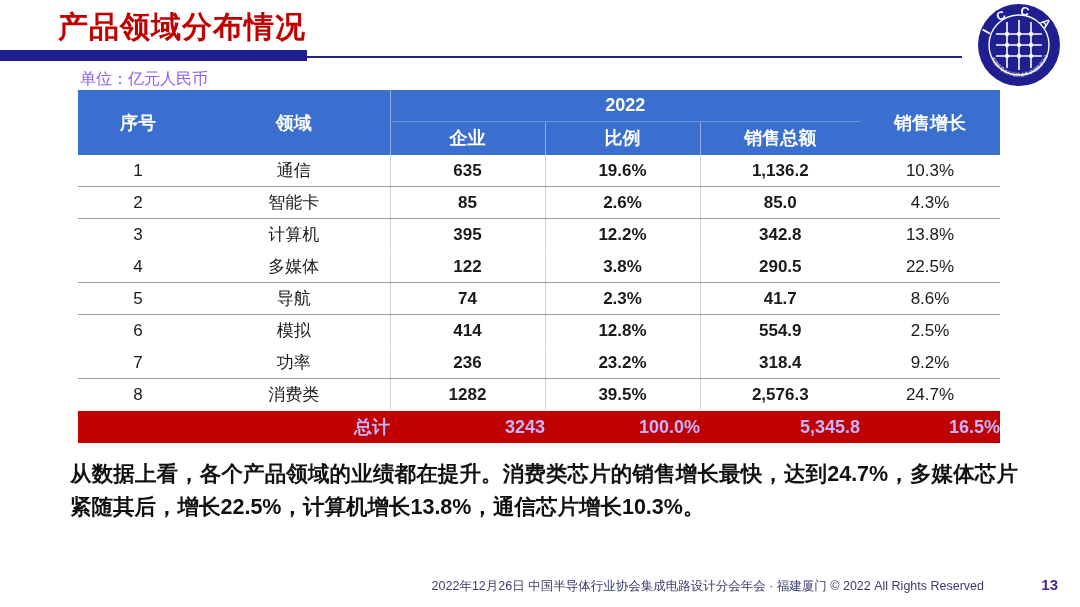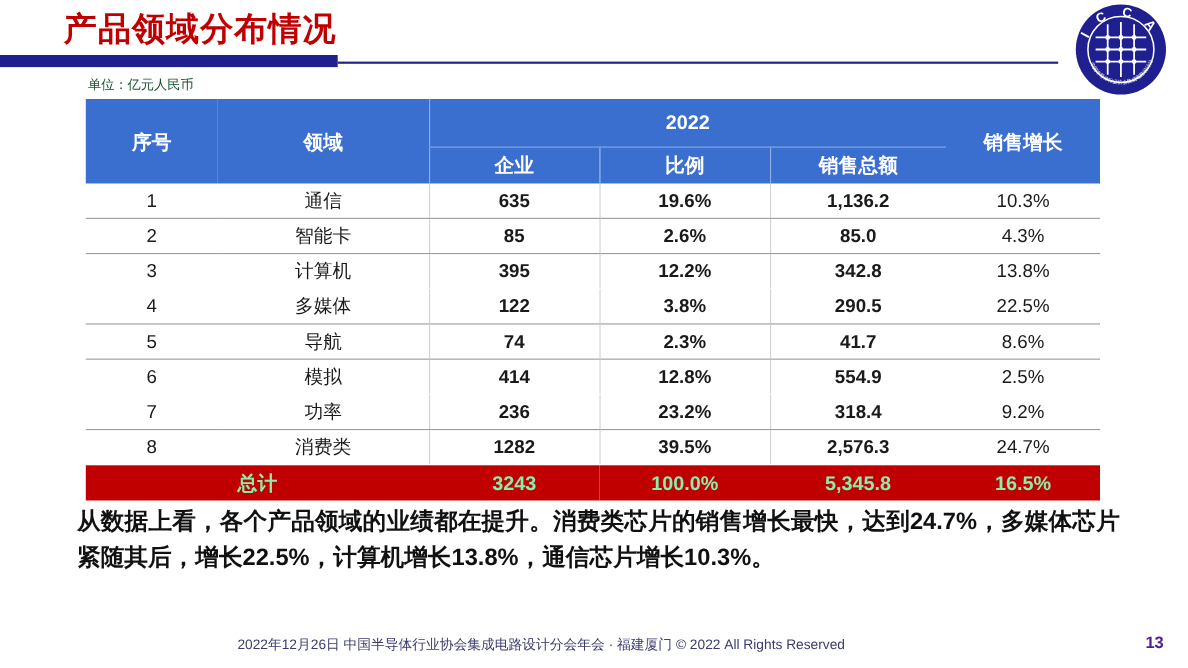--- a/index.html
+++ b/index.html
@@ -54,22 +54,22 @@
     width: 86px;
     height: 86px;
   }
   #logo svg { display: block; }
 
   
   #unit-label {
     position: absolute;
     left: 80px;
     top: 69px;
-    font-size: 12px;
-    color: #14532d;
+    font-size: 16px;
+    color: #8b5cf6;
     white-space: nowrap;
   }
 
   
   #data-table {
     position: absolute;
     left: 78px;
     top: 90px;
     width: 922px;
     border-collapse: collapse;
@@ -86,21 +86,21 @@
   #data-table thead th {
     background: #3A6FD0;
     color: #ffffff;
     font-weight: bold;
     padding: 0;
     text-align: center;
     vertical-align: middle;
     font-size: 18px;
   }
   th.hdr-span-year {
-    height: 43px;
+    height: 31px;
     line-height: 27px;
     border-bottom: 1px solid #6E97DD;
     font-size: 18px;
   }
   th.hdr-tall {
     height: 60px;
   }
   th.hdr-sub {
     height: 33px;
     line-height: 33px;
@@ -122,26 +122,27 @@
   }
   #data-table tbody tr.nosep td {
     border-bottom: 1px solid transparent;
   }
   #data-table tbody td.vline-body {
     border-left: 1px solid #d2d2d2;
     font-weight: bold;
   }
   tr#total-row td {
     background: #C00000;
-    color: #86efac;
+    color: #c4b5fd;
     font-weight: bold;
     height: 32px;
     font-size: 18px;
     border-bottom: none !important;
     border-left: none !important;
+    text-align: right;
   }
 
   
   #body-paragraph {
     position: absolute;
     left: 70px;
     top: 458px;
     width: 948px;
     font-size: 21.5px;
     line-height: 33px;
@@ -156,21 +157,21 @@
     left: 0;
     top: 566px;
     width: 1080px;
     height: 41px;
   }
   #footer-text {
     position: absolute;
     left: 0;
     top: 578px;
     width: 984px;
-    text-align: center;
+    text-align: right;
     font-size: 12.5px;
     color: #3A3A6E;
     white-space: nowrap;
   }
   #page-number {
     position: absolute;
     right: 22px;
     top: 576px;
     font-size: 15px;
     font-weight: bold;

